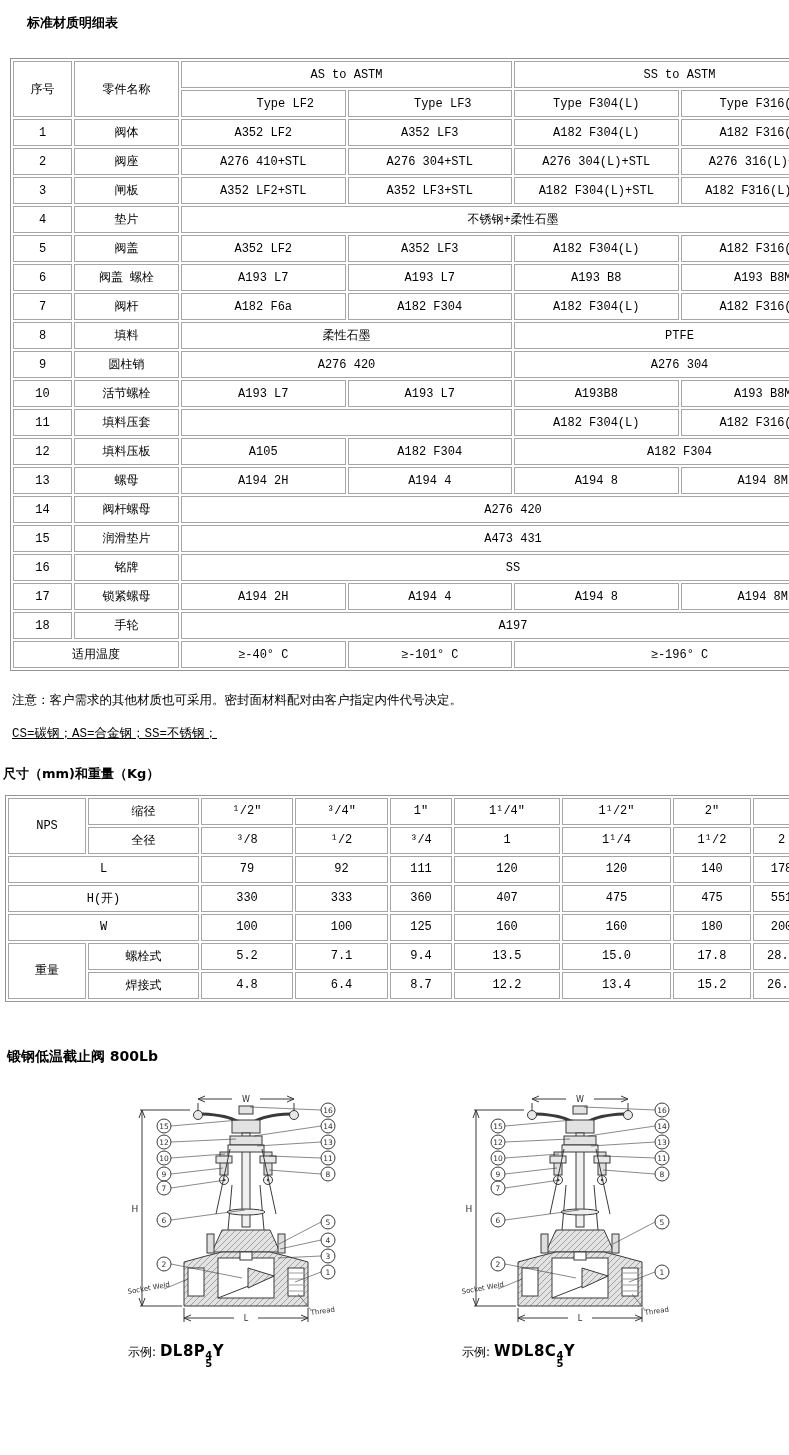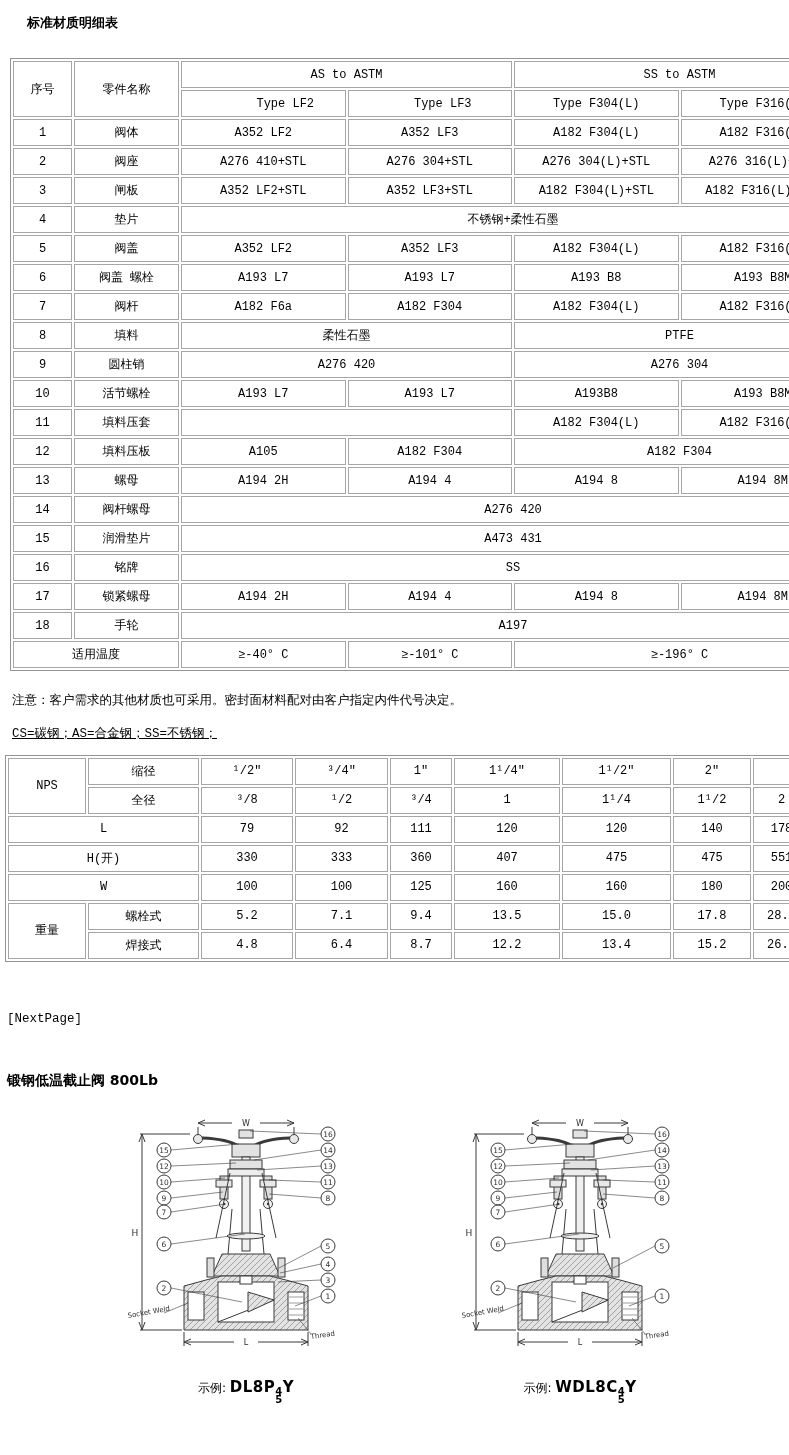--- a/index.html
+++ b/index.html
@@ -15,21 +15,21 @@
         border:1px solid #949494;table-layout:fixed;}
   td{border:1px solid #a6a6a6;text-align:center;vertical-align:middle;
      font-size:12px;height:25px;padding:0 2px;overflow:hidden;white-space:nowrap;}
   #material-table{width:838px;}
   #dimension-table{width:758px;margin:12px 0 0 5px;}
   .note{font-size:12.5px;margin:22px 0 0 12px;line-height:1.35;}
   #note-2{margin-top:16px;text-decoration:underline;}
   #next-page{font-size:12.5px;margin:50px 0 0 7px;}
   .diagrams{display:flex;gap:98px;margin:26px 0 0 128px;}
   .diagram{width:236px;}
-  .cap{text-align:center;font-size:12px;margin-top:17px;
+  .cap{font-size:12px;margin-top:5px;
        font-family:"DejaVu Sans","Liberation Sans",sans-serif;}
   .cap b{font-size:15px;letter-spacing:.5px;}
   .stack{display:inline-flex;flex-direction:column;vertical-align:-3px;
          line-height:.8;font-size:10px;}
   .stack sup,.stack sub{font-size:10px;line-height:.8;position:static;}
   svg text{font-family:"DejaVu Sans","Liberation Sans",sans-serif;fill:#2e2e2e;}
 </style>
 </head>
 <body>
 
@@ -181,20 +181,21 @@
             <td colspan="1">≥-101° C</td>
             <td colspan="2">≥-196° C</td>
           </tr>
         </tbody>
       </table>
   </div>
 
   <p id="note-1" class="note">注意：客户需求的其他材质也可采用。密封面材料配对由客户指定内件代号决定。</p>
   <p id="note-2" class="note">CS=碳钢；AS=合金钢；SS=不锈钢；</p>
 
+  <div id="dim-title" class="h-title">尺寸（mm)和重量（Kg）</div>
 
   <table id="dimension-table">
       <tbody>
         <tr>
           <td rowspan="2" style="width: 72px;">NPS</td>
           <td style="width: 105px;">缩径</td>
           <td style="width: 86px; font-family: Liberation Mono, monospace;">¹/2″</td>
           <td style="width: 87px;">³/4″</td>
           <td style="width: 56px;">1″</td>
           <td style="width: 100px;">1¹/4″</td>
@@ -259,21 +260,20 @@
           <td>6.4</td>
           <td>8.7</td>
           <td>12.2</td>
           <td>13.4</td>
           <td>15.2</td>
           <td>26.0</td>
         </tr>
       </tbody>
     </table>
 
-  <p id="next-page">[NextPage]</p>
 
   <div id="sec-title" class="h-title">锻钢低温截止阀 800Lb</div>
 
   <div class="diagrams">
     <div class="diagram">
       <svg id="valve-0" width="236" height="240" viewBox="0 0 236 240">
           <defs>
             <pattern id="hatch0" patternUnits="userSpaceOnUse" width="6" height="6">
               <rect width="6" height="6" fill="#e3e3e3"></rect>
               <path d="M0,6 L6,0" stroke="#858585" stroke-width="0.7"></path>

